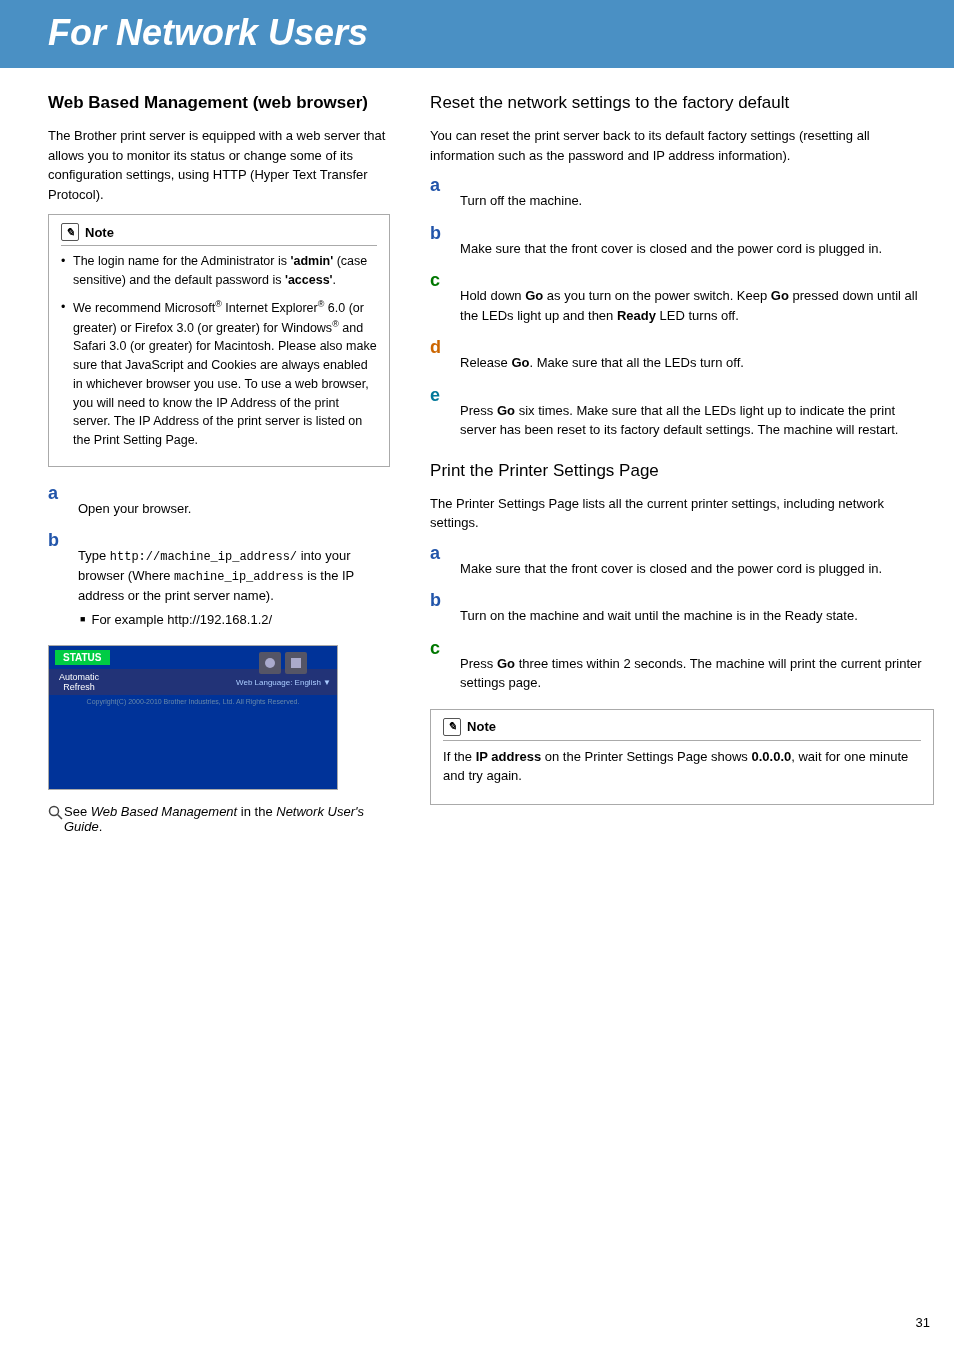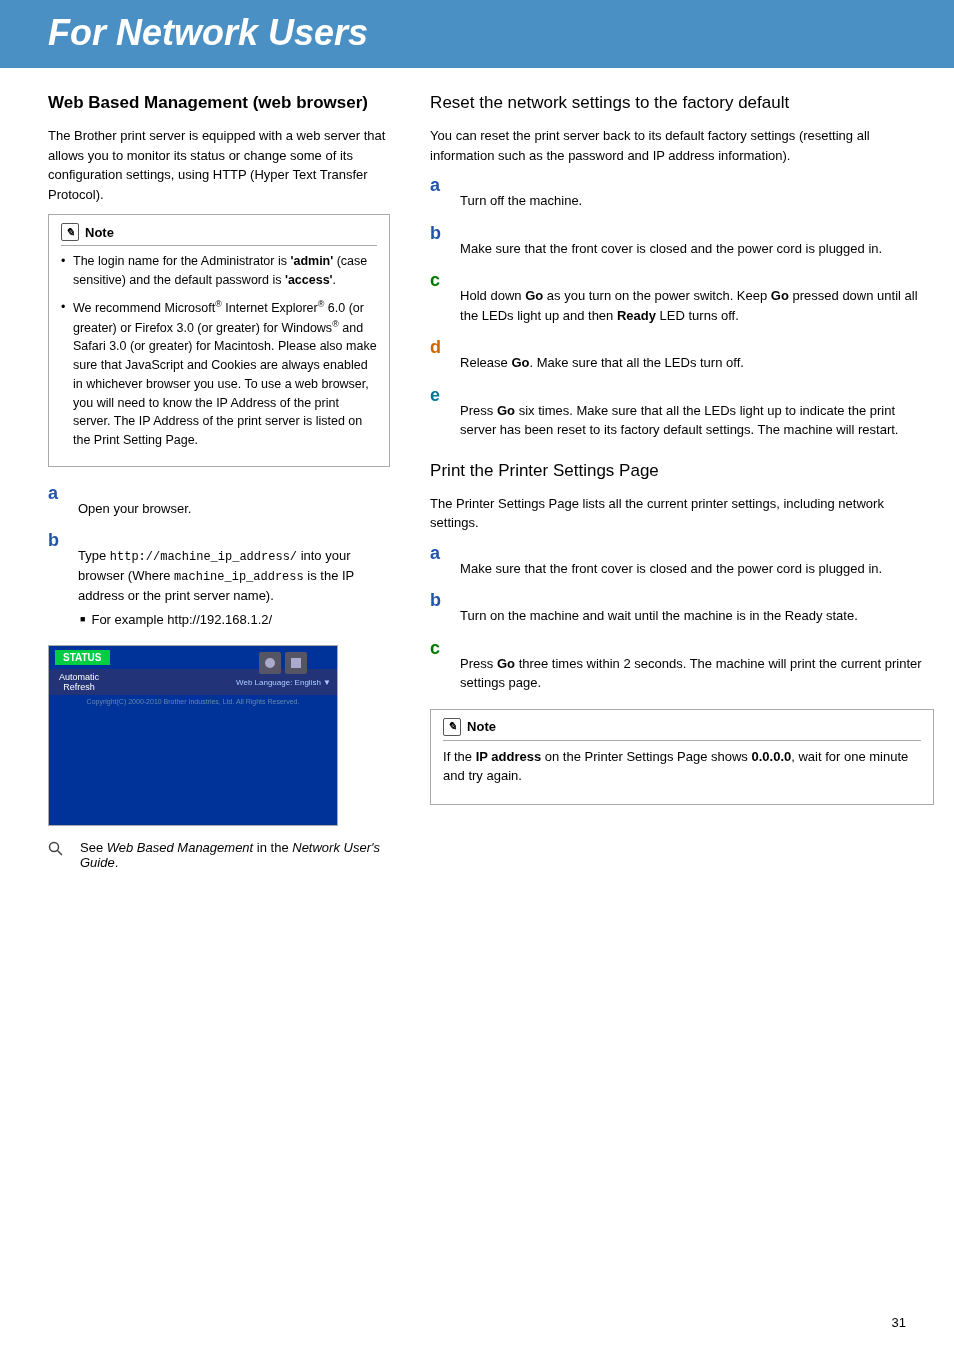--- a/index.html
+++ b/index.html
@@ -157,21 +157,21 @@
       font-size: 9px;
       margin-top: 3px;
       flex-shrink: 0;
     }
 
     .browser-screenshot {
       border: 1px solid #aaa;
       background: #003399;
       margin: 10px 0 14px 0;
       width: 290px;
-      height: 181px;
+      height: 145px;
       position: relative;
       overflow: hidden;
     }
 
     .browser-top-bar {
       background: #003399;
       padding: 4px 6px;
       display: flex;
       align-items: center;
       gap: 6px;
@@ -199,21 +199,21 @@
 
     .browser-info-lines {
       color: #aaccff;
       font-size: 8.5px;
       line-height: 1.6;
     }
 
     .see-ref {
       display: flex;
       align-items: flex-start;
-      gap: 16px;
+      gap: 0;
       margin-top: 4px;
       font-size: 13px;
     }
 
     .magnify-icon {
       width: 16px;
       height: 16px;
       flex-shrink: 0;
       margin-top: 1px;
     }
@@ -222,21 +222,21 @@
       font-style: italic;
     }
 
     .section-divider {
       margin-bottom: 20px;
     }
 
     .page-number {
       position: absolute;
       bottom: 20px;
-      right: 48px;
+      right: 24px;
       font-size: 13px;
       text-align: center;
     }
 
     .page-wrapper {
       position: relative;
       min-height: 1350px;
     }
 
     sup {

